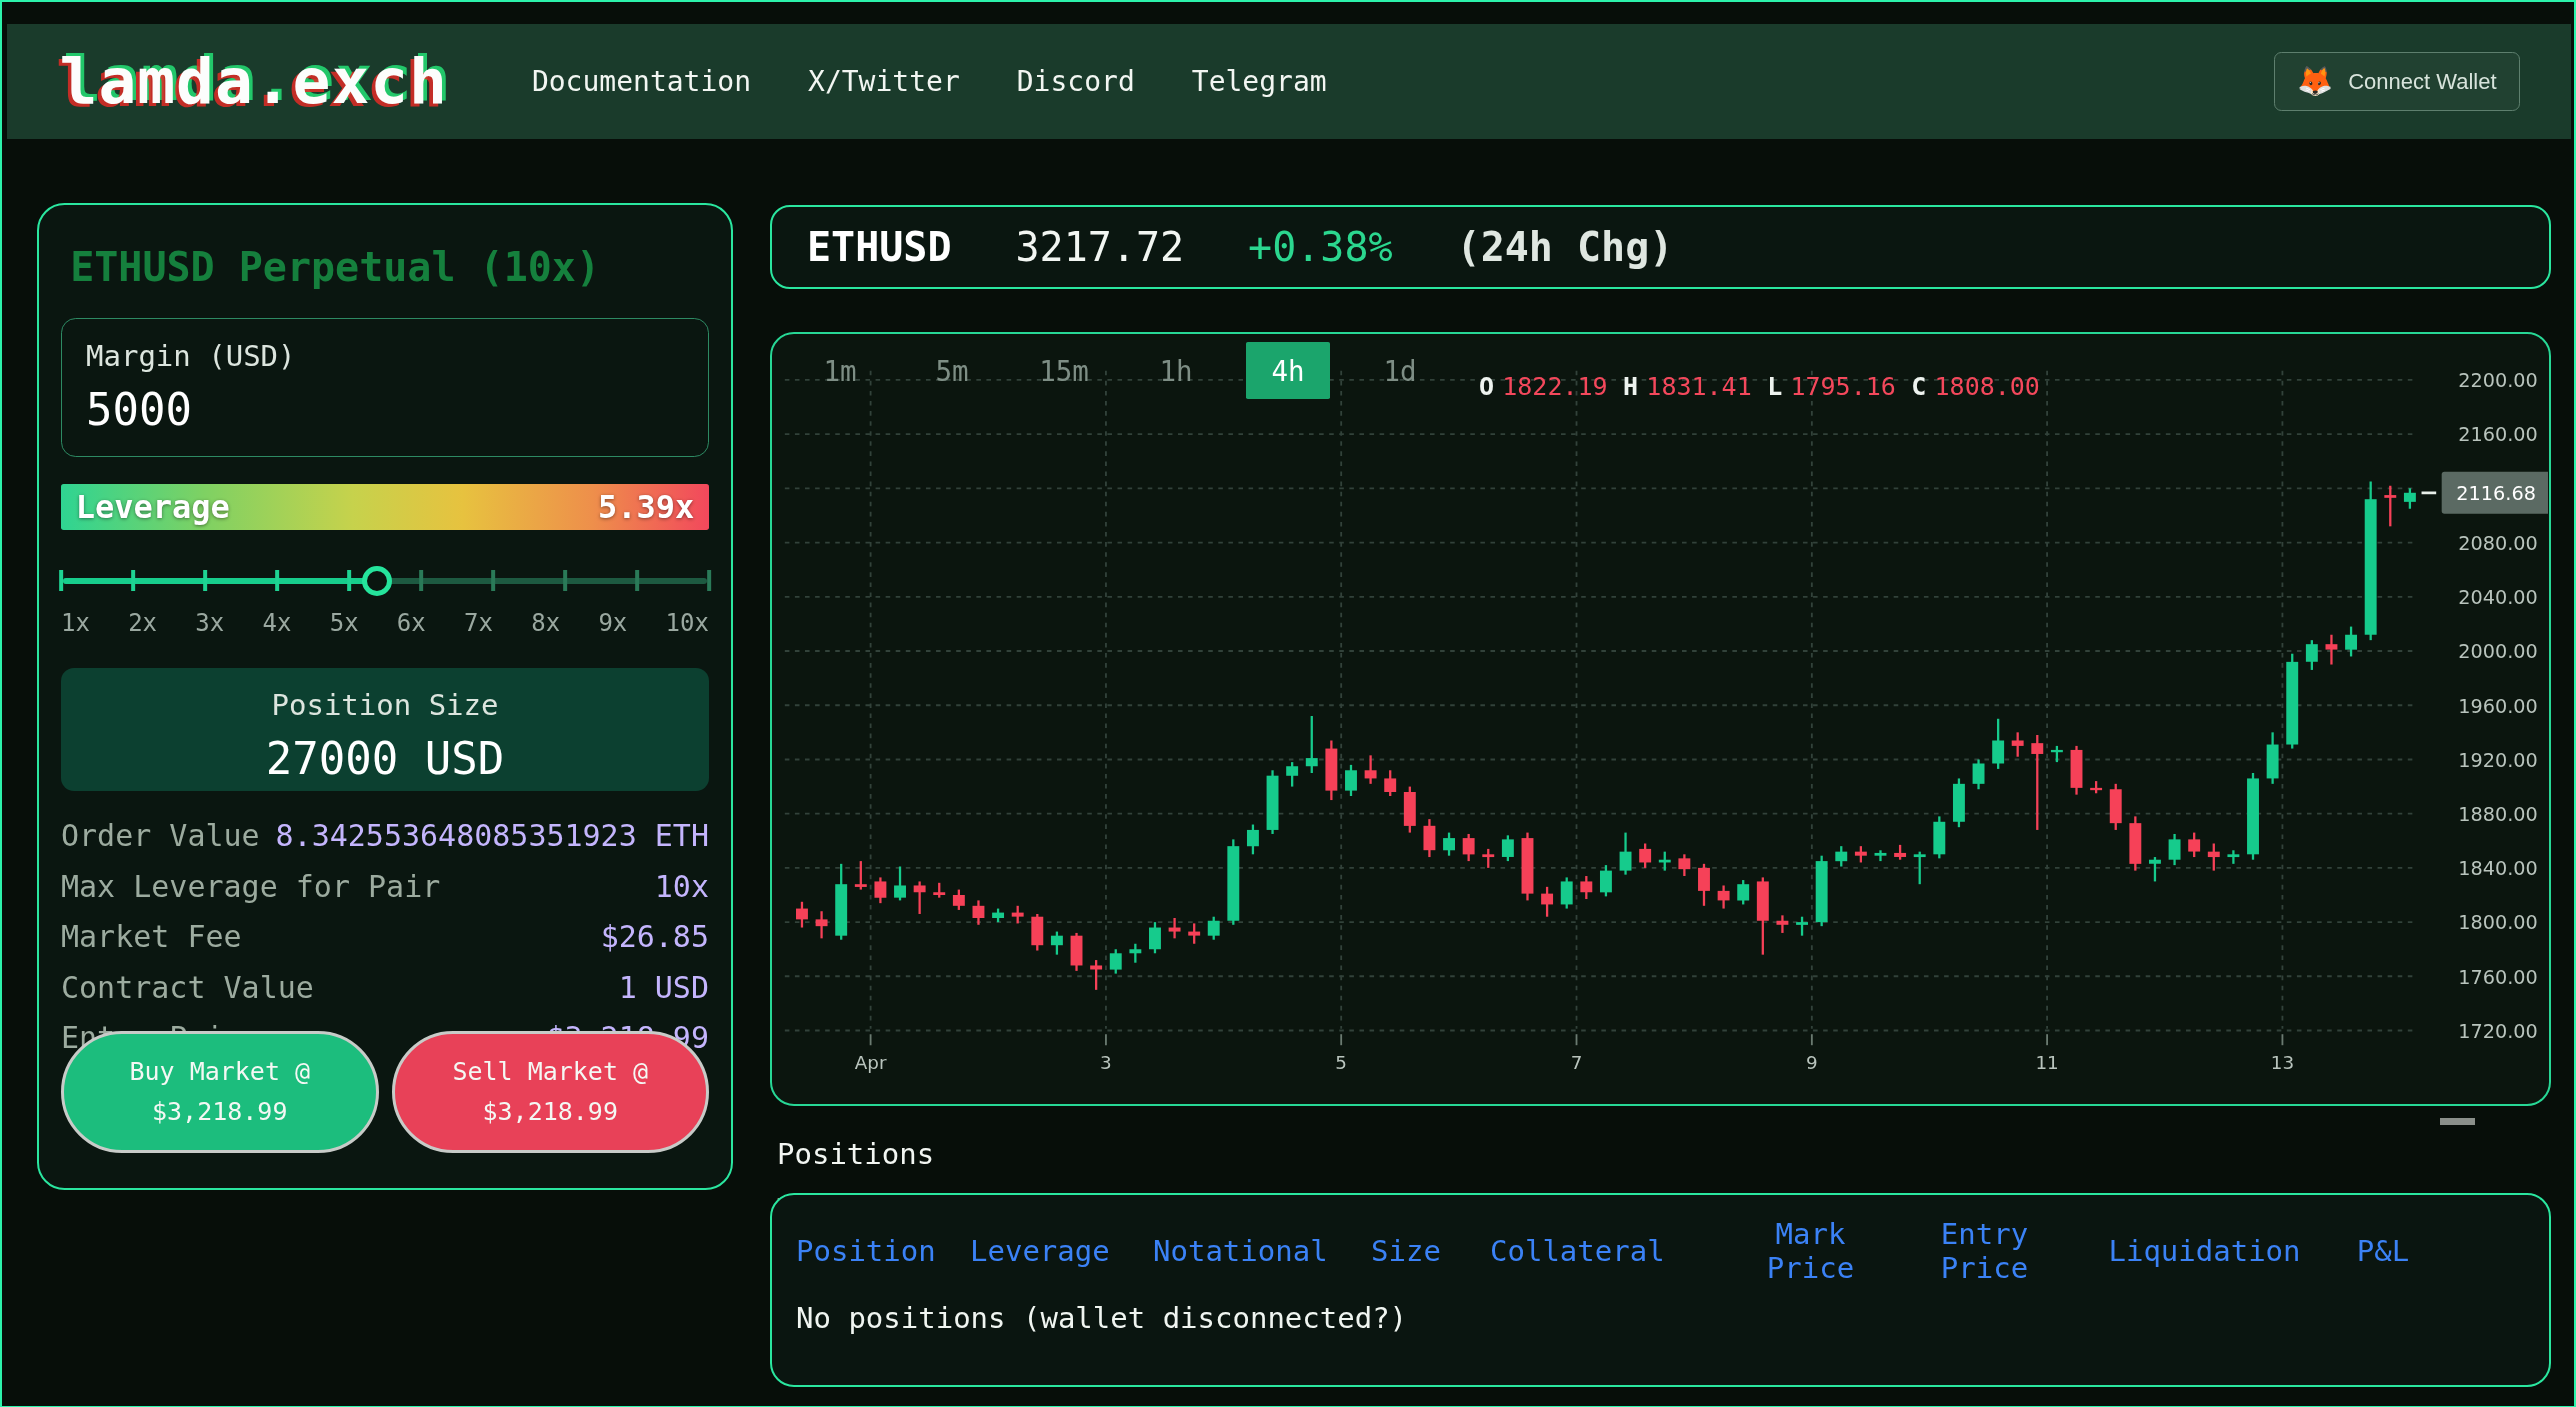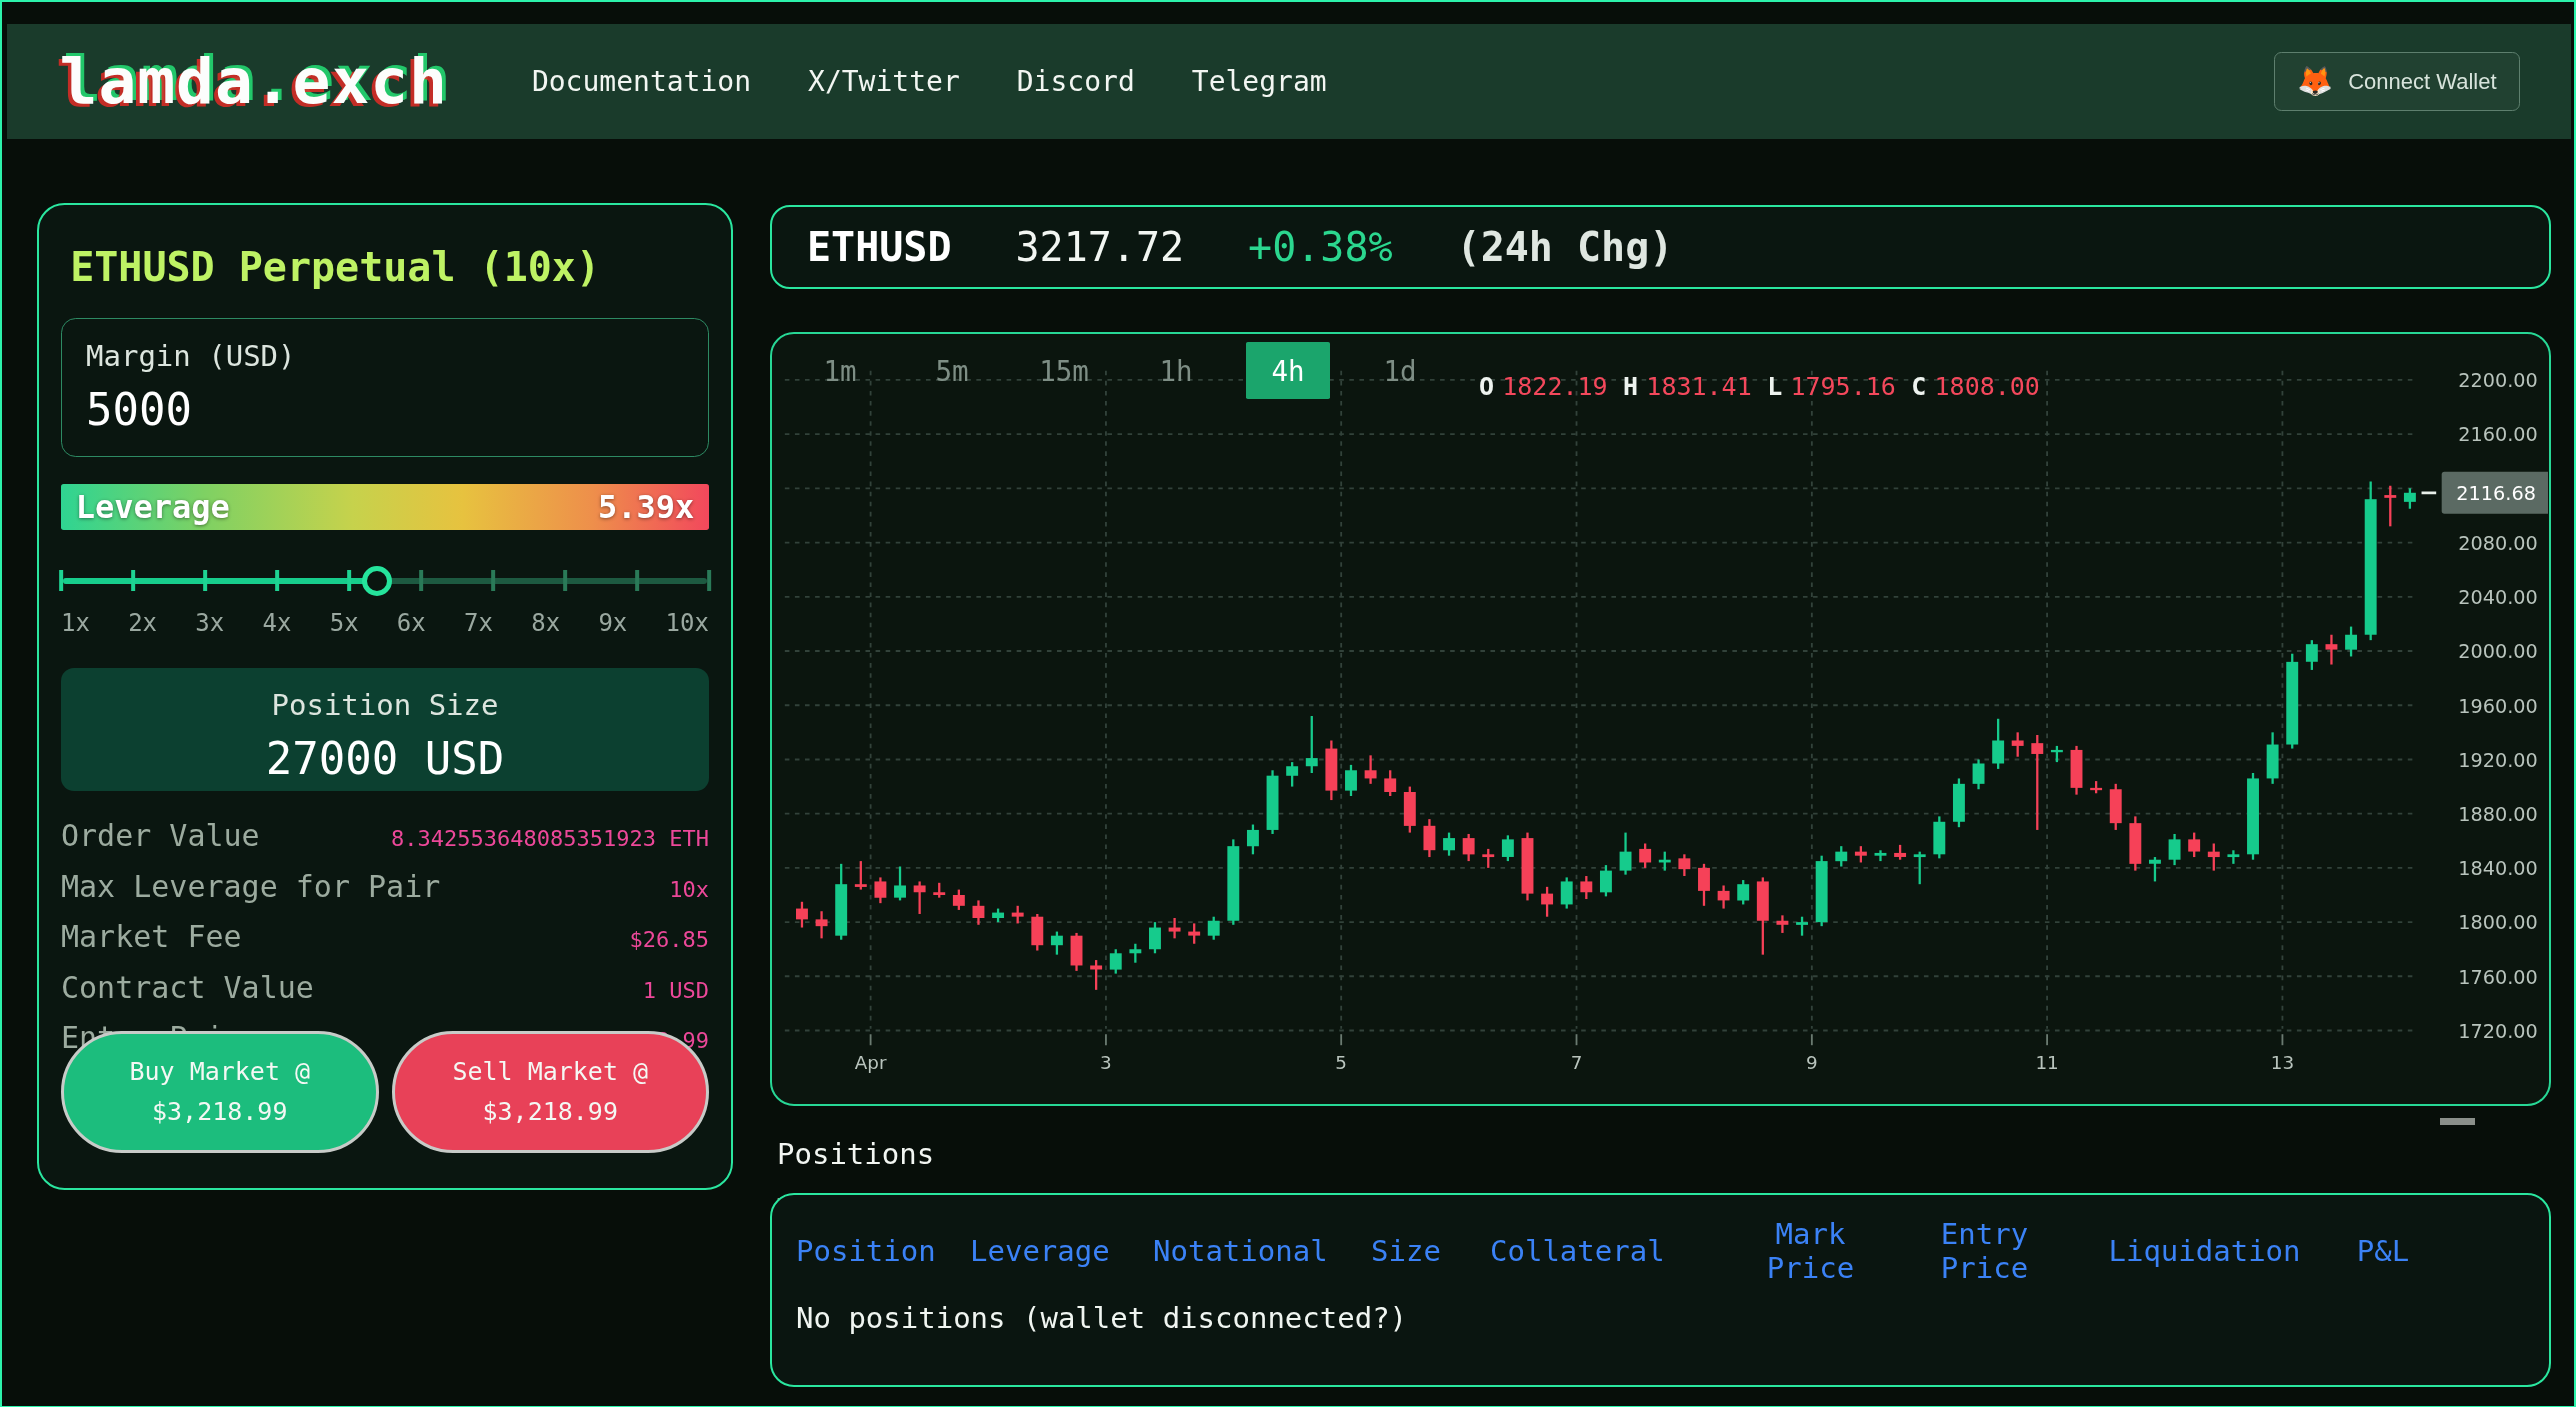--- a/index.html
+++ b/index.html
@@ -17,21 +17,21 @@
     text-shadow:-3.7px 2.7px 0 rgba(226,44,38,.85), 3.7px -2.7px 0 rgba(36,224,118,.85); }
   .nav-links { margin-left:84px; display:flex; gap:57px; }
   .nav-link { font-size:28px; color:#f2f6f2; text-decoration:none; cursor:pointer; }
   .connect-btn { margin-left:auto; margin-right:51px; display:flex; align-items:center; gap:14.7px;
     border:1.8px solid #5e7f6e; border-radius:7.3px; padding:13.7px 22px;
     background:rgba(255,255,255,.03); color:#d8e4dc; font-size:22px; cursor:pointer; }
   .fox { font-size:29px; line-height:1; }
   
   .trade-panel { position:absolute; left:35px; top:201px; width:696px; height:987px;
     border:2.7px solid #2ae69f; border-radius:27.5px; background:#0a1610; padding:26px 22px; }
-  .panel-title { font-size:40px; font-weight:bold; color:#bef264; margin:13px 0 27.5px 9.2px; }
+  .panel-title { font-size:40px; font-weight:bold; color:#15803d; margin:13px 0 27.5px 9.2px; }
   .margin-box { border:1.8px solid #2d8a63; border-radius:14.7px; padding:20px 24px; height:139px; }
   .field-label { font-size:29px; color:#dce5de; }
   .margin-input { display:block; width:100%; margin-top:11px; background:transparent; border:none; outline:none;
     color:#ffffff; font-size:44px; font-family:inherit; }
   .lev-bar { margin-top:27.5px; height:46px; border-radius:2.7px; display:flex; align-items:center;
     justify-content:space-between; padding:0 14.7px;
     background:linear-gradient(90deg,#2fd492 0%,#7ed163 22%,#c6d24c 45%,#e7c23f 62%,#ee8f4b 82%,#f2485c 100%); }
   .lev-text { font-size:32px; font-weight:bold; color:#ffffff; text-shadow:0 0.9px 3.7px rgba(0,0,0,.45); }
   .slider-wrap { position:relative; margin-top:33px; height:40px; }
   .slider-track { position:absolute; left:1.8px; right:1.8px; top:14.7px; height:6.4px; background:#1d5a41; border-radius:3.7px; }
@@ -40,21 +40,21 @@
   .slider-tick.bright { background:#1ed392; }
   .slider-thumb { position:absolute; top:2.7px; width:30px; height:30px; border-radius:50%;
     border:5.5px solid #25e49c; background:#0a1610; transform:translateX(-50%); cursor:grab; }
   .slider-labels { display:flex; justify-content:space-between; margin-top:5.5px; padding:0 0px; }
   .slider-labels span { font-size:24px; color:#9aa8a0; }
   .pos-box { margin-top:31px; background:#0c4030; border-radius:13px; padding:20px 24px; height:123px;text-align:center; }
   .big-value { margin-top:11px; font-size:44px; color:#ffffff; }
   .details { margin-top:27.5px; }
   .detail-row { display:flex; justify-content:space-between; align-items:baseline; margin-bottom:15.6px; }
   .detail-label { font-size:30px; color:#9cab9f; }
-  .detail-value { font-size:22px; color:#ec4899; }
+  .detail-value { font-size:30px; color:#c4b5fd; }
   .btn-row { position:absolute; left:22px; right:22px; bottom:35px; display:flex; gap:13px; }
   .order-btn { flex:1; height:122px; border-radius:79px; border:3.7px solid #c8cbc8; cursor:pointer;
     display:flex; flex-direction:column; align-items:center; justify-content:center;
     font-family:inherit; font-size:25px; line-height:40px; color:#f4f8f4; }
   .buy { background:#1cbd7d; } .sell { background:#e84158; }
   
   .price-header { position:absolute; left:768px; top:203px; width:1781px; height:84px;
     border:2.7px solid #2ae69f; border-radius:20px; background:#0a1610;
     display:flex; align-items:center; padding-left:35px; gap:64px; }
   .ph-symbol { font-size:40px; font-weight:bold; color:#ffffff; }

